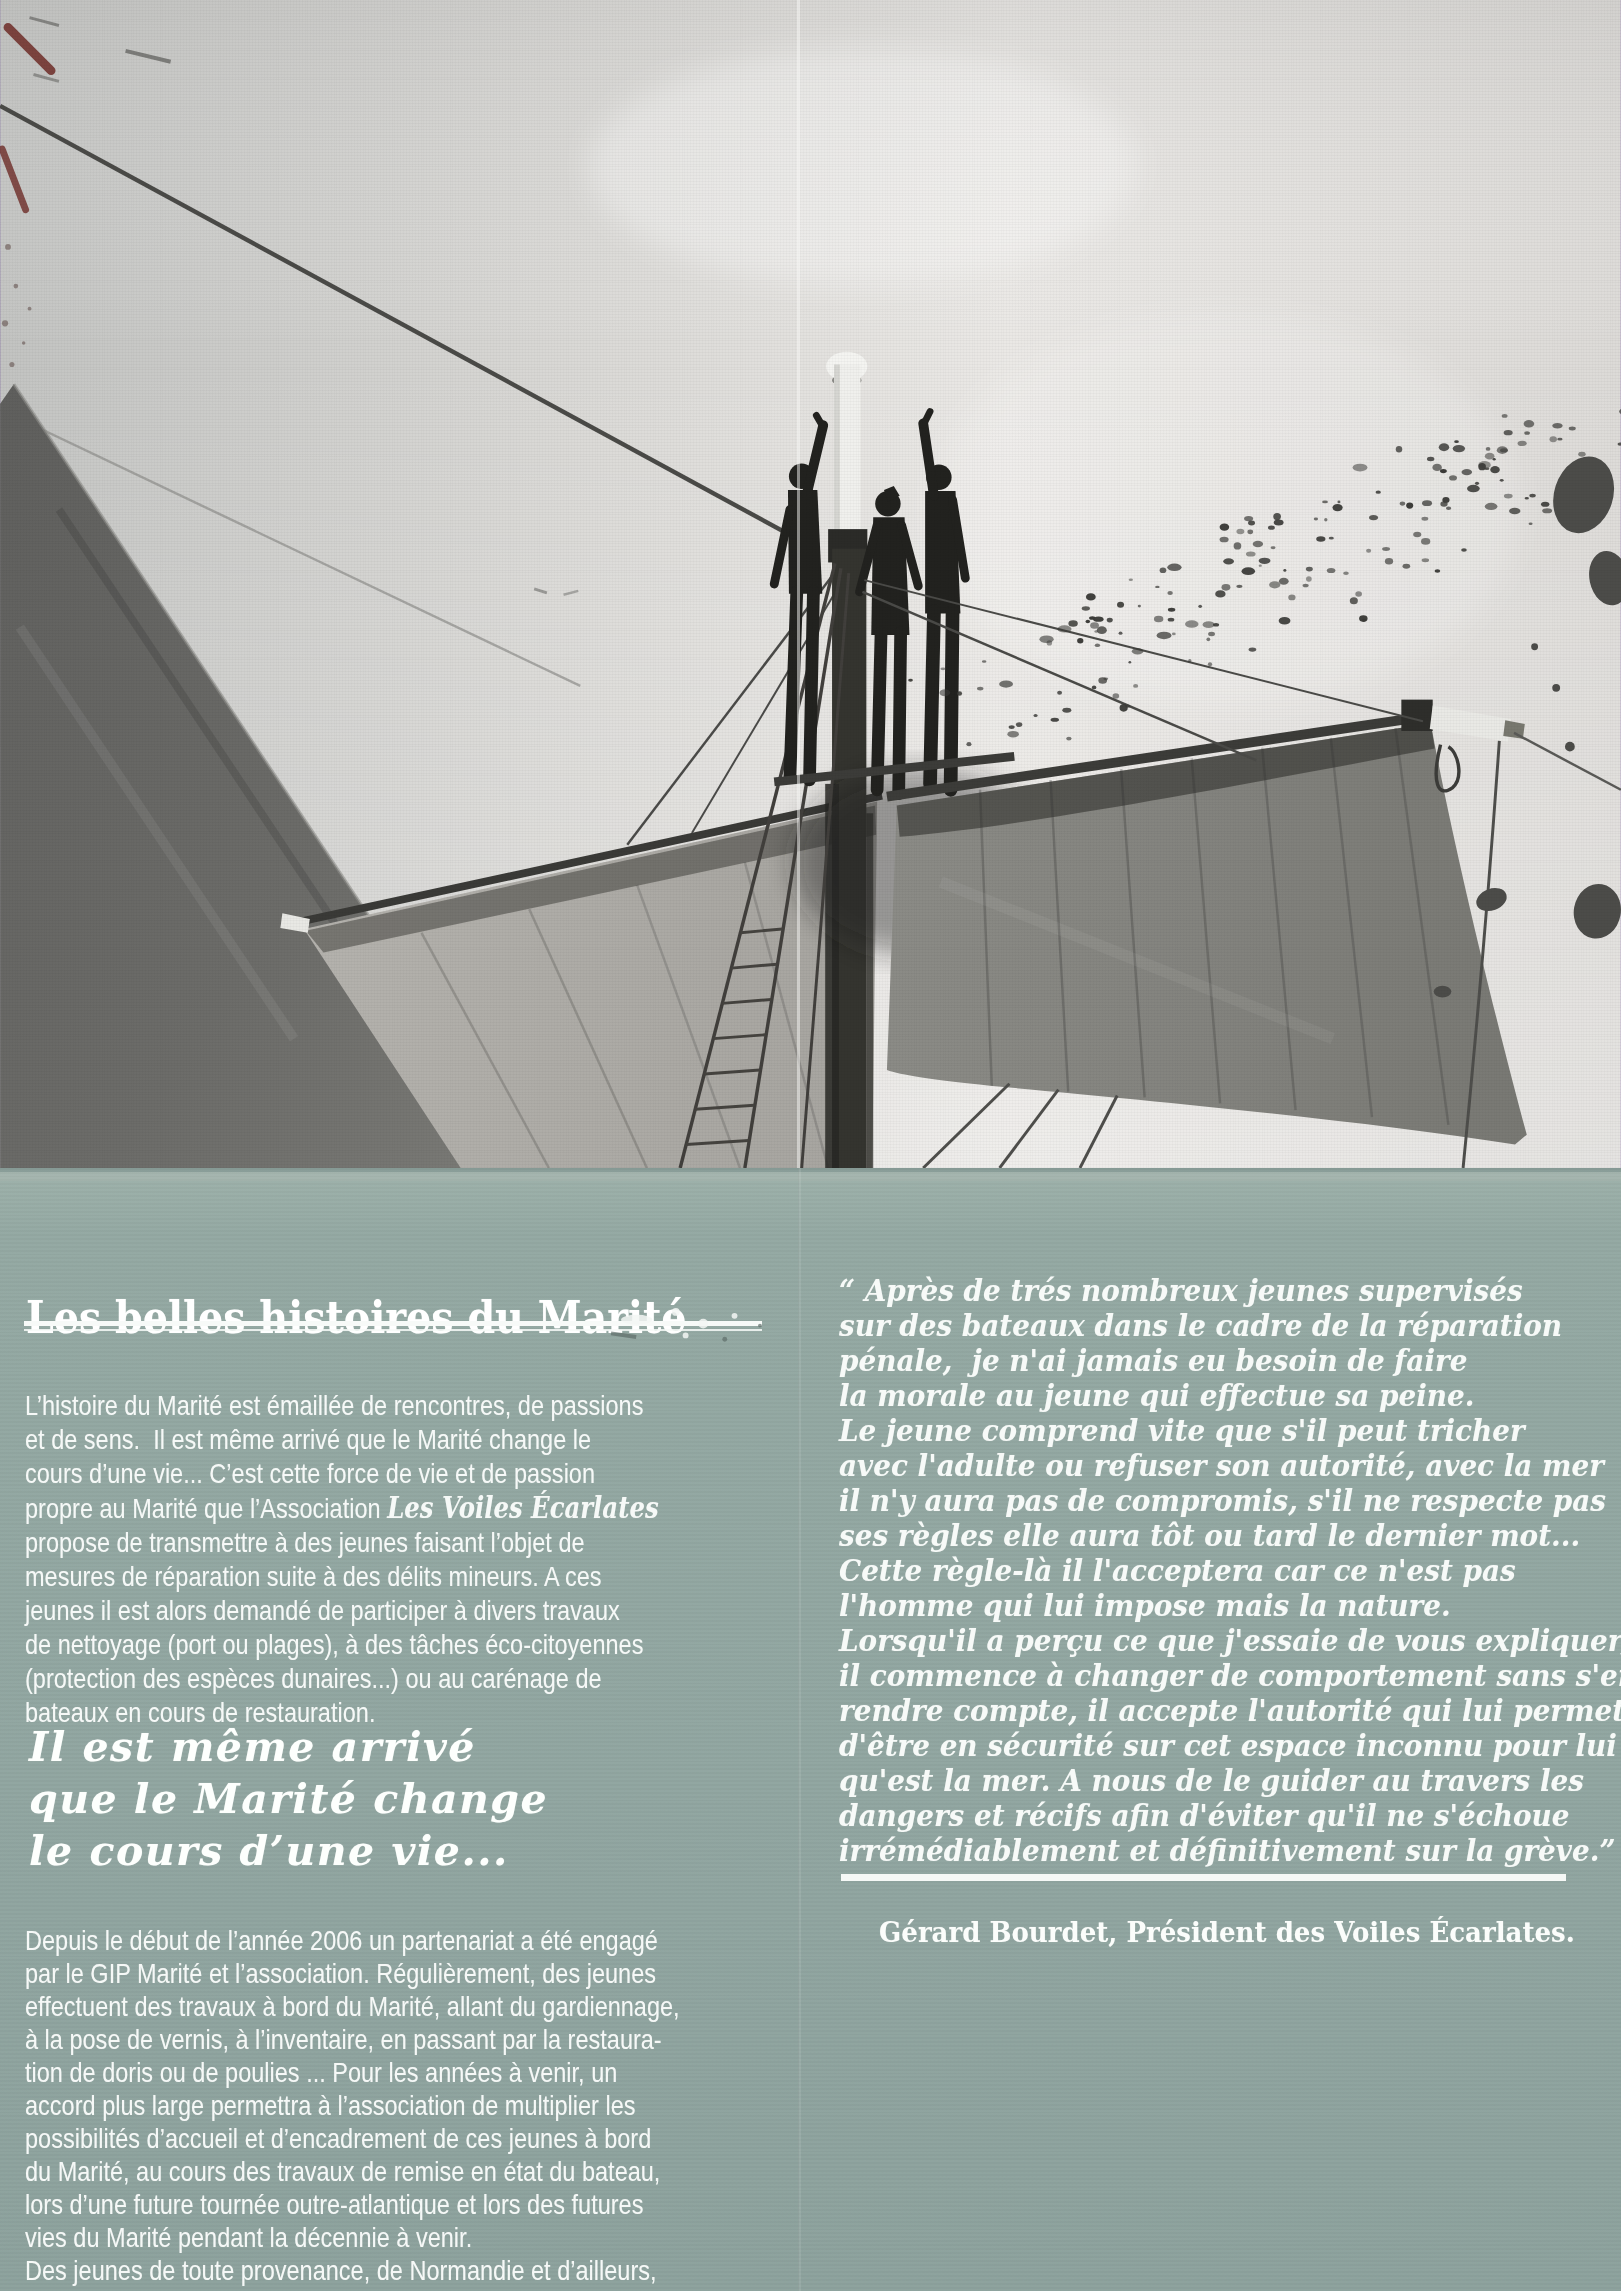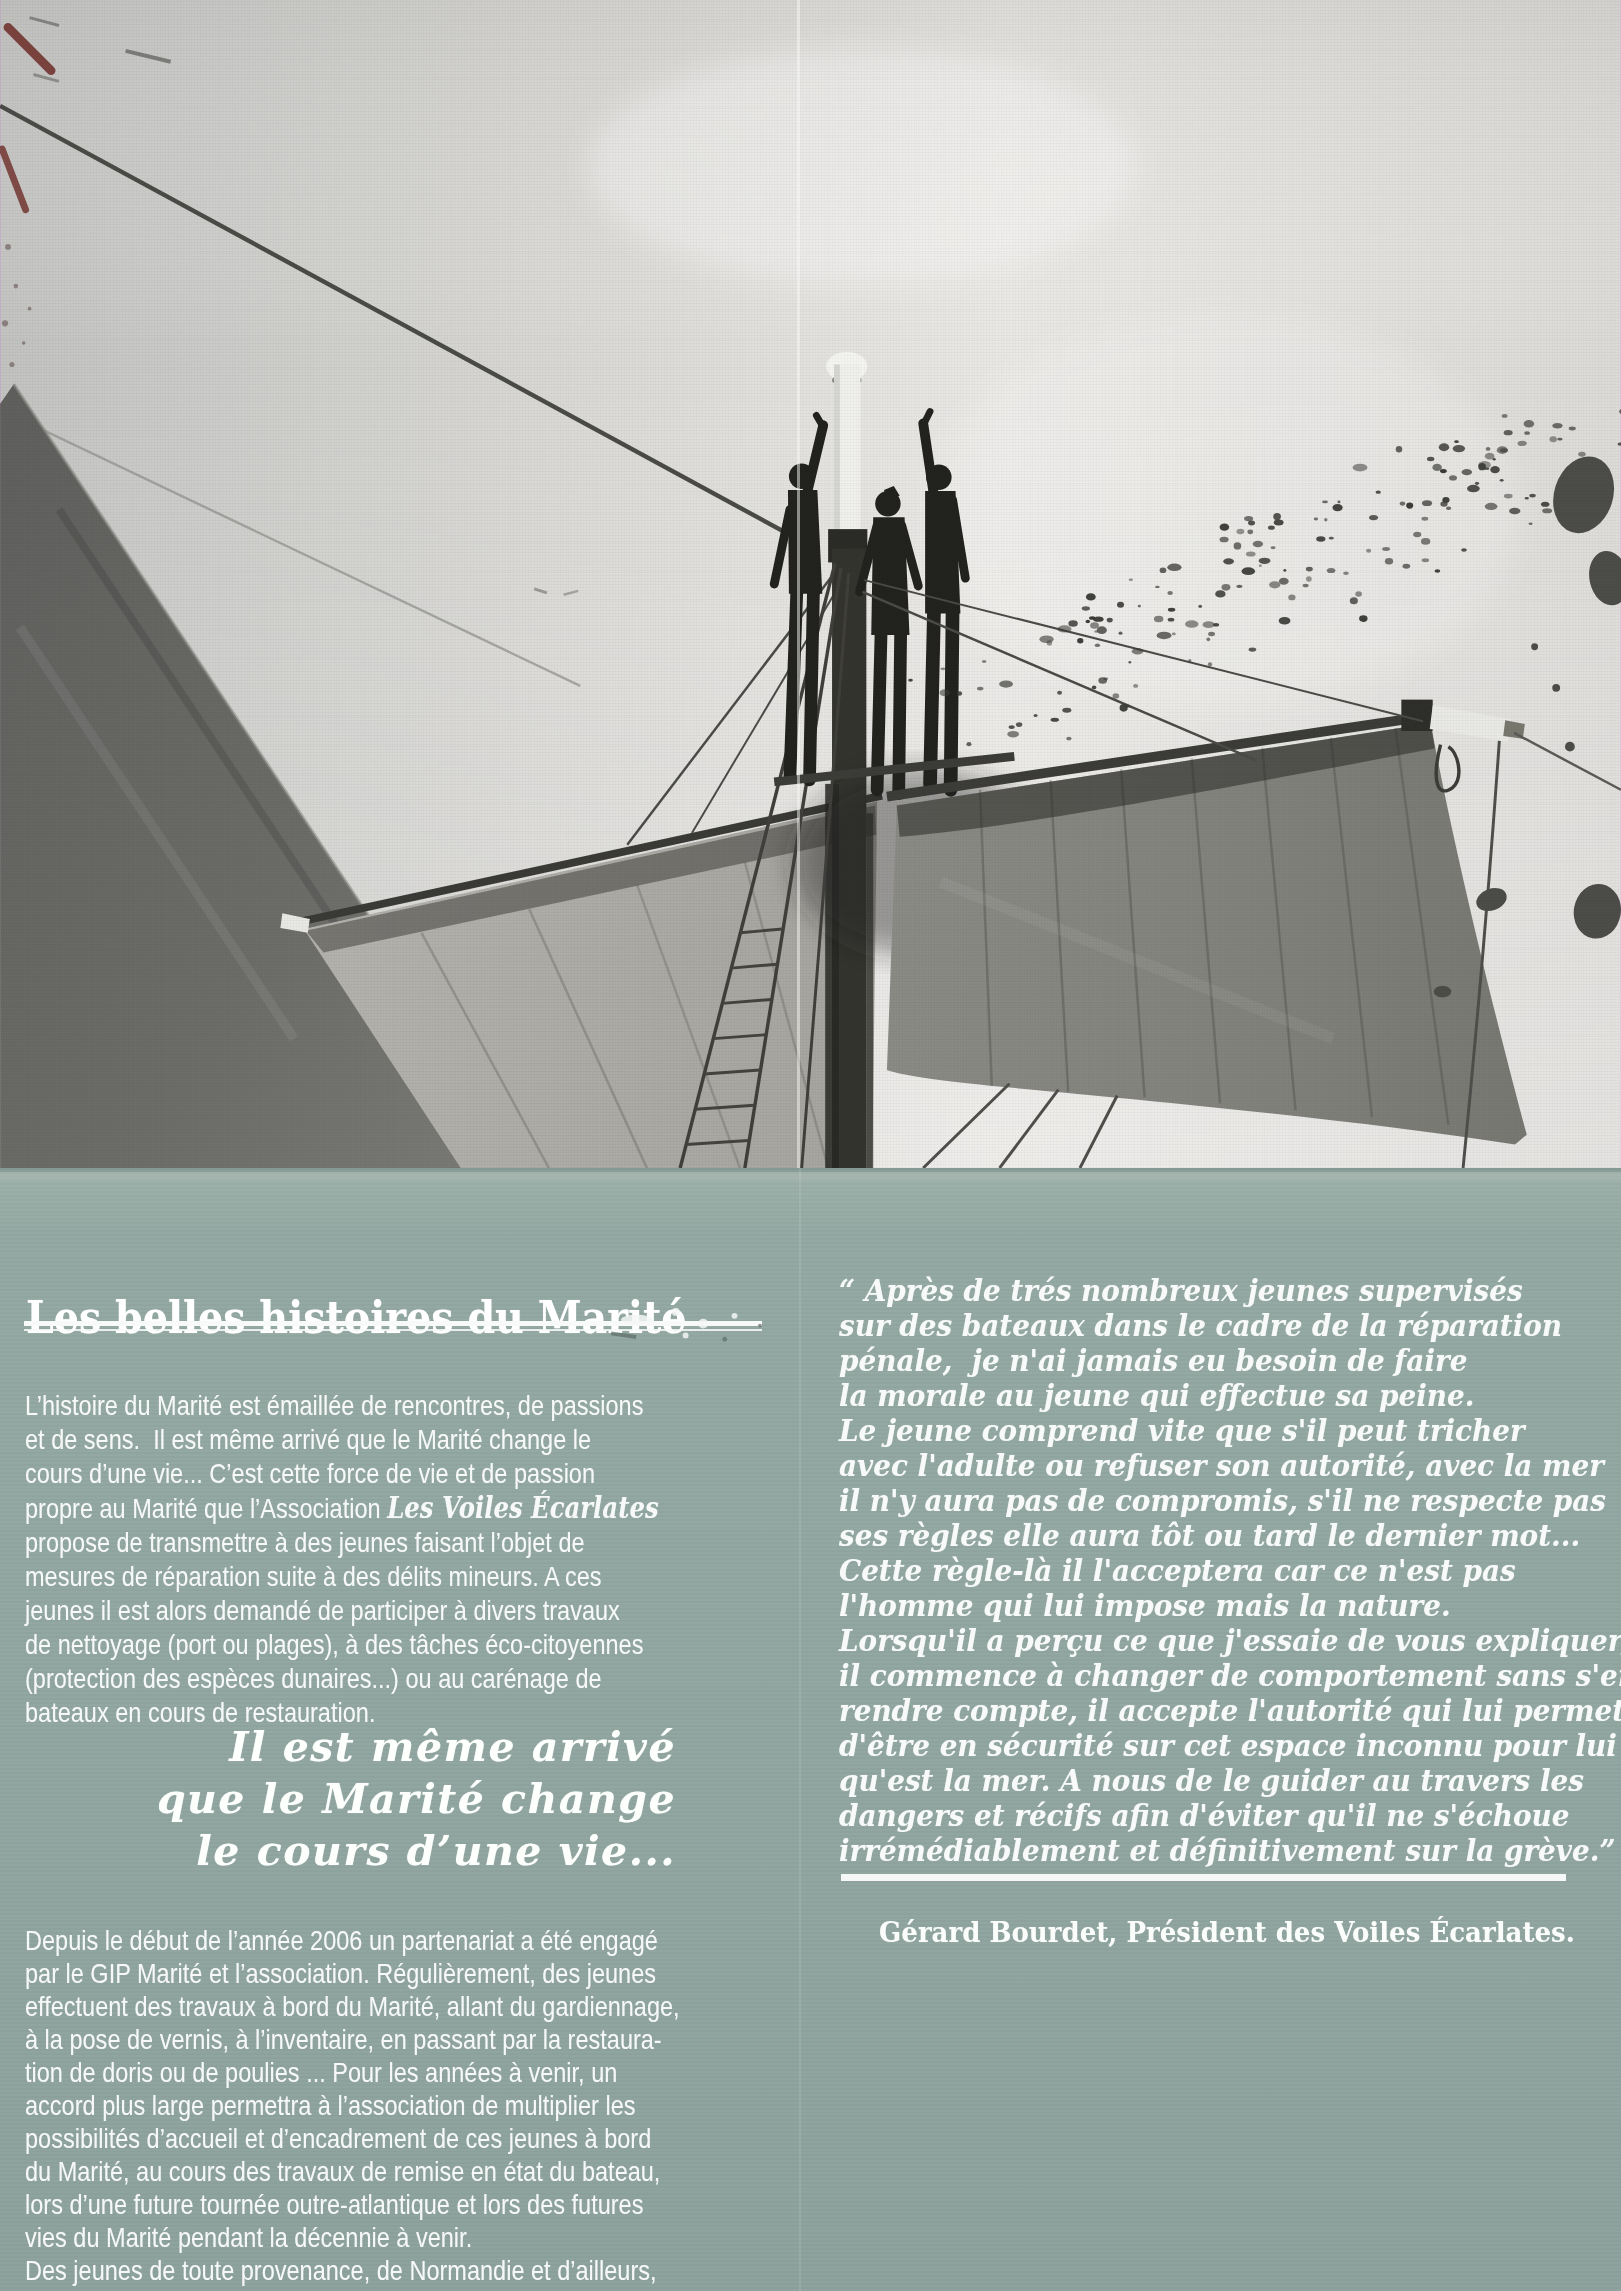--- a/index.html
+++ b/index.html
@@ -1,16 +1,16 @@
 <!DOCTYPE html>
 <html><head>
 <meta charset="utf-8">
 <style>
   html,body{margin:0;padding:0;background:#7e938d;}
-  .page{position:relative;width:1621px;height:2292px;overflow:hidden;background:#d946ef;
+  .page{position:relative;width:1621px;height:2292px;overflow:hidden;background:#4c1d95;
         font-family:"Liberation Sans",sans-serif;}
   
   .photo-wrap{position:absolute;left:0;top:0;width:1621px;height:1168px;}
   .photo-wrap svg{display:block;}
   .photo-texture{position:absolute;left:0;top:0;width:1621px;height:1168px;pointer-events:none;
     background:repeating-linear-gradient(0deg,rgba(0,0,0,.028) 0 1px,transparent 1px 2.9px),
                repeating-linear-gradient(90deg,rgba(0,0,0,.02) 0 1px,transparent 1px 2.9px);}
   
   .teal{position:absolute;left:0;top:1168px;width:1621px;height:1123px;
     background:linear-gradient(180deg,#9db1aa 0%,#93a8a2 6%,#90a5a0 55%,#8ca19c 100%);}
@@ -28,21 +28,21 @@
   .headline{left:25.5px;top:1262px;font-family:"DejaVu Serif",serif;font-weight:bold;font-size:44px;
     line-height:53px;color:#ffffff;white-space:pre;transform:scaleX(.90);transform-origin:0 0;
     text-shadow:0 0 1px rgba(255,255,255,.4);}
   .rule1a{left:23.5px;top:1321px;width:738px;height:4.9px;background:#f7faf8;}
   .rule1b{left:23.5px;top:1329px;width:738px;height:2px;background:rgba(247,250,248,.85);}
   .bodytext{font-size:28px;color:rgba(250,252,251,.95);white-space:pre;transform:scaleX(.84);
     transform-origin:0 0;text-shadow:0 0 1px rgba(255,255,255,.25);}
   .para1{left:24.5px;top:1361px;line-height:34px;}
   .para2{left:24.5px;top:1896px;line-height:33px;}
   .assoc-em{font-family:"DejaVu Serif",serif;font-weight:bold;font-style:italic;font-size:29px;}
-  .pullquote{left:29px;top:1721px;width:647px;text-align:right;font-family:"DejaVu Serif",serif;
+  .pullquote{left:29px;top:1721px;width:647px;text-align:left;font-family:"DejaVu Serif",serif;
     font-weight:bold;font-style:italic;font-size:41px;line-height:52px;letter-spacing:1.5px;
     color:#fdfffd;white-space:pre;text-shadow:0 0 1px rgba(255,255,255,.4);}
   .testimonial{left:839px;top:1274px;font-family:"DejaVu Serif",serif;font-weight:bold;font-style:italic;
     font-size:29px;line-height:35px;color:#f7faf8;white-space:pre;transform:scaleX(.96);
     transform-origin:0 0;text-shadow:0 0 1px rgba(255,255,255,.3);}
   .rule2{left:841px;top:1874px;width:725px;height:6.9px;background:#f5f8f6;}
   .attribution{left:853px;top:1913px;width:745px;text-align:center;font-family:"DejaVu Serif",serif;
     font-weight:bold;font-size:28px;line-height:39px;color:#fbfdfb;white-space:pre;
     transform:scaleX(.93);text-shadow:0 0 1px rgba(255,255,255,.3);}
   .splatter{left:578px;top:1296px;}

